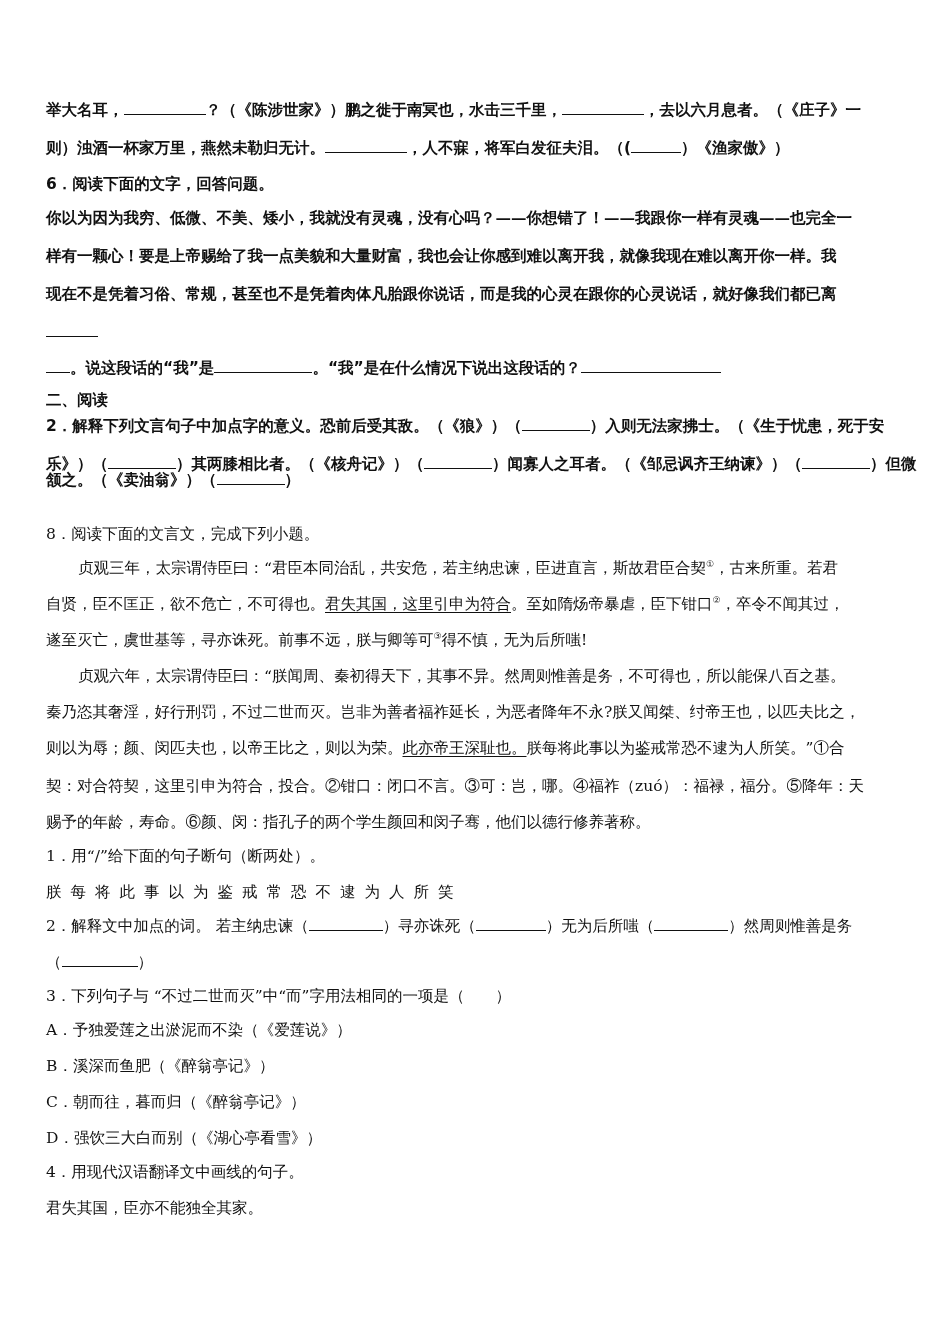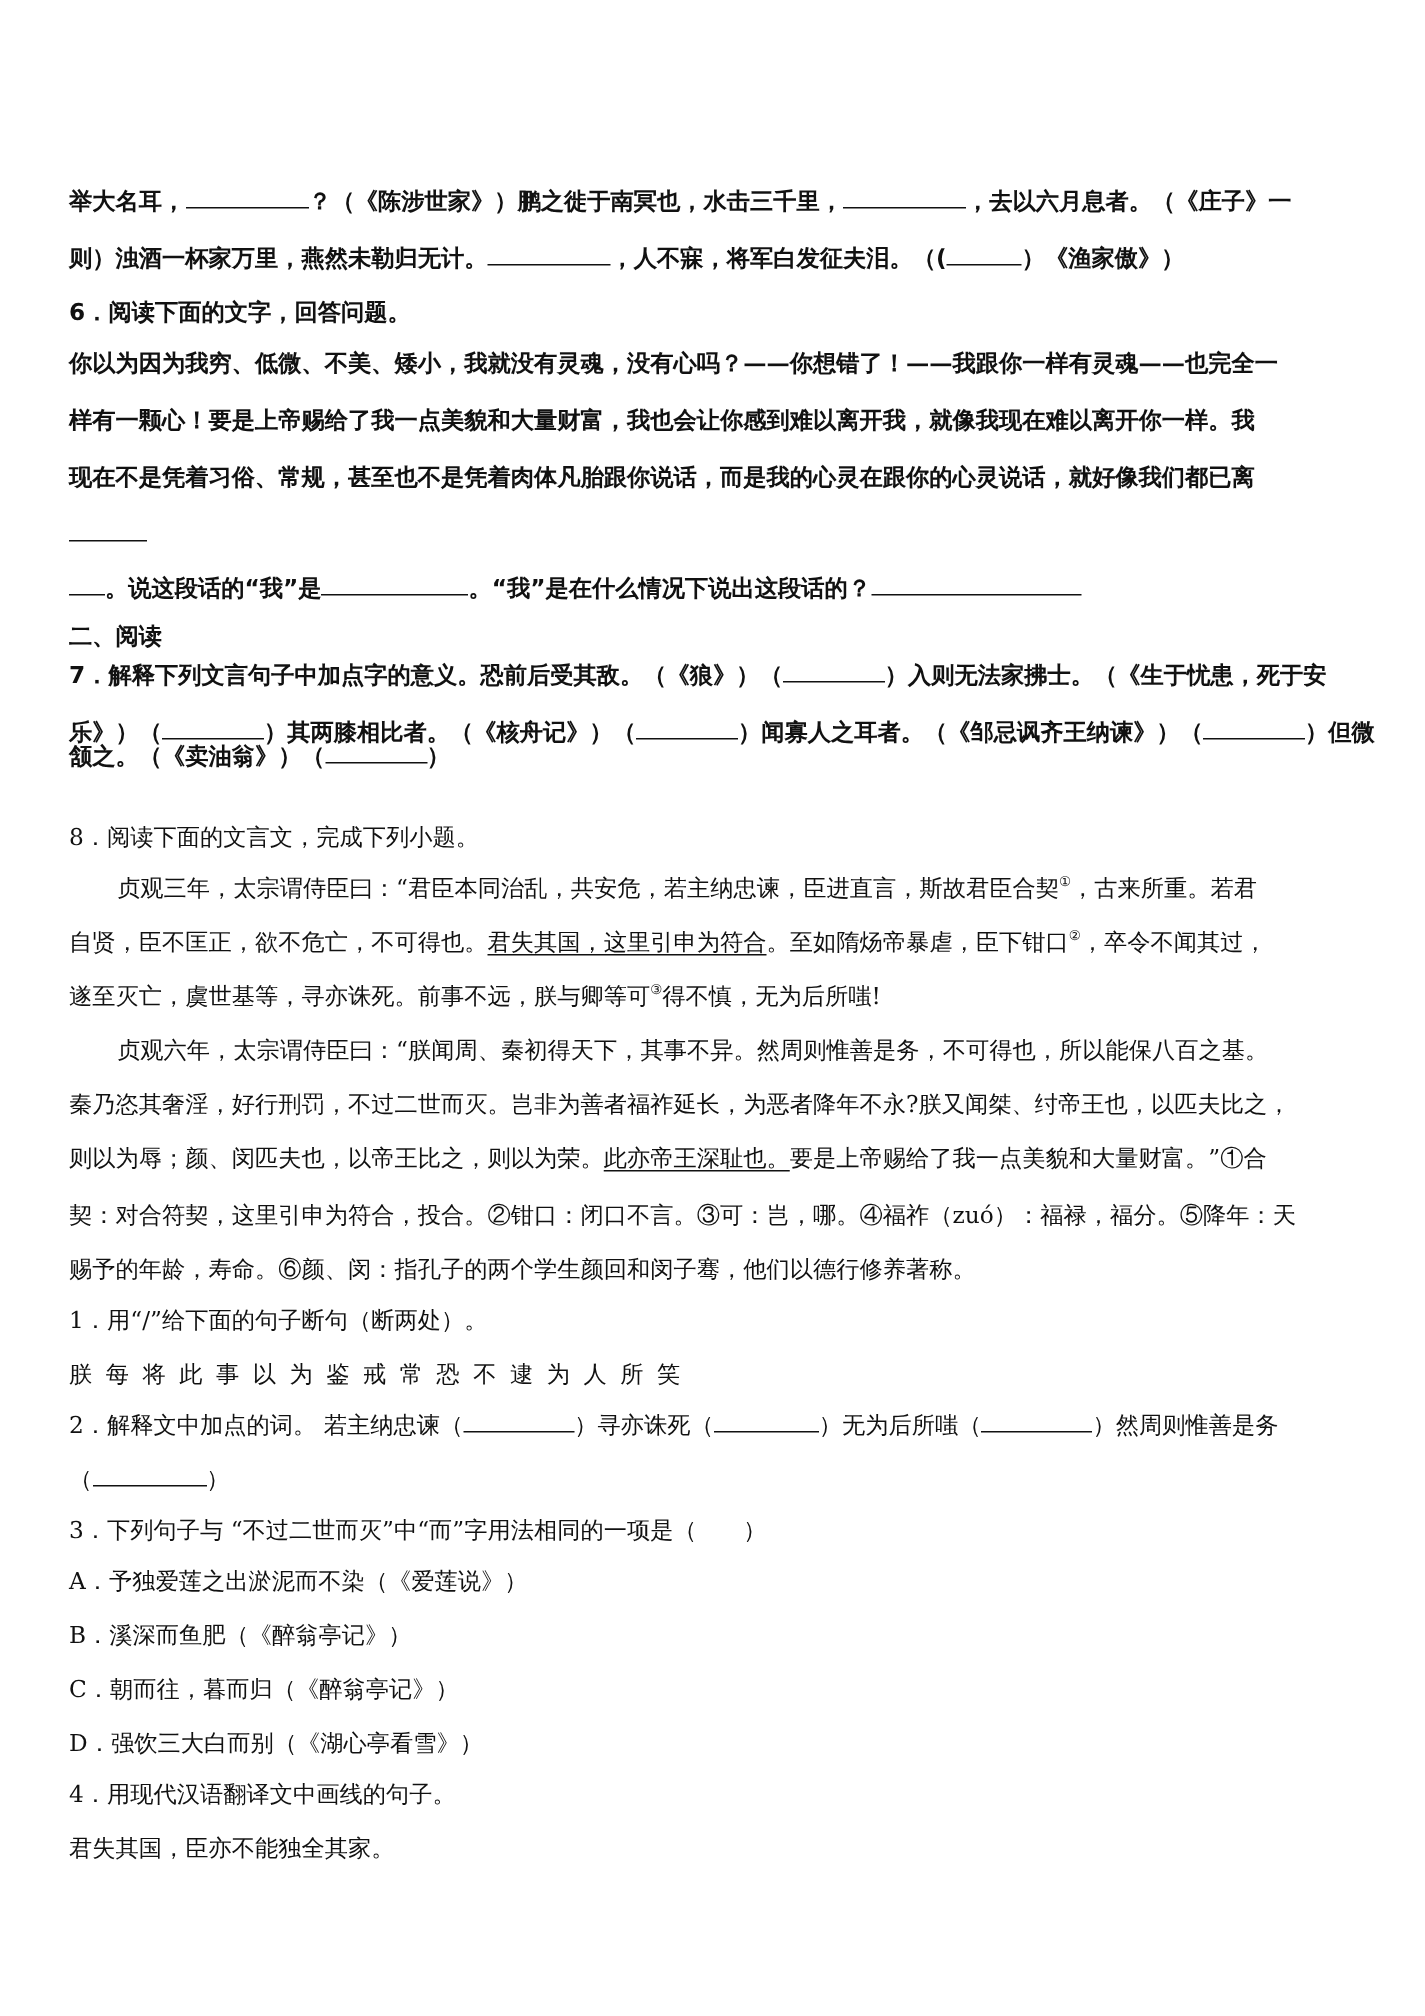--- a/index.html
+++ b/index.html
@@ -1,19 +1,19 @@
 <!DOCTYPE html>
 <html><head>
 <meta charset="utf-8">
 <style>
   html, body { margin: 0; padding: 0; background: #ffffff; }
   body { width: 950px; height: 1344px; position: relative; overflow: hidden;
          font-family: "DejaVu Serif", "Liberation Serif", serif; color: #111; }
   .page { position: absolute; left: 46px; top: 96px; width: 862px; }
-  .line { position: absolute; left: 0; white-space: nowrap; font-size: 15.5px; line-height: 20px; margin-top: 24px; }
+  .line { position: absolute; left: 0; white-space: nowrap; font-size: 15.5px; line-height: 20px; }
   .b { font-weight: bold; }
   .sans { font-family: "DejaVu Sans", "Liberation Sans", sans-serif; }
   .blank { display: inline-block; border-bottom: 1px solid #111; height: 14px; vertical-align: baseline; }
   .u { text-decoration: underline; text-underline-offset: 3px; }
   .spaced { letter-spacing: 9px; }
   .indent { padding-left: 32px; }
   sup { font-size: 9px; vertical-align: super; line-height: 0; }
 </style>
 </head>
 <body>
@@ -34,21 +34,21 @@
   <div class="line b" style="top:226px;">
     <span class="blank" style="width:52px;"></span>
   </div>
   <div class="line b sans" style="top:262px;">
     <span class="blank" style="width:24px;"></span><span>。说这段话的“我”是</span><span class="blank" style="width:98px;"></span><span>。“我”是在什么情况下说出这段话的？</span><span class="blank" style="width:140px;"></span>
   </div>
 
   <div class="line b sans" style="top:294px;">二、阅读</div>
 
   <div class="line b sans" style="top:320px;">
-    <span>7．解释下列文言句子中加点字的意义。恐前后受其敌。（《狼》）（</span><span class="blank" style="width:68px;"></span><span>）入则无法家拂士。（《生于忧患，死于安</span>
+    <span>2．解释下列文言句子中加点字的意义。恐前后受其敌。（《狼》）（</span><span class="blank" style="width:68px;"></span><span>）入则无法家拂士。（《生于忧患，死于安</span>
   </div>
   <div class="line b sans" style="top:358px;">
     <span>乐》）（</span><span class="blank" style="width:68px;"></span><span>）其两膝相比者。（《核舟记》）（</span><span class="blank" style="width:68px;"></span><span>）闻寡人之耳者。（《邹忌讽齐王纳谏》）（</span><span class="blank" style="width:68px;"></span><span>）但微</span>
   </div>
   <div class="line b sans" style="top:374px;">
     <span>颔之。（《卖油翁》）（</span><span class="blank" style="width:68px;"></span><span>）</span>
   </div>
 
   <div class="line" style="top:428px;">8．阅读下面的文言文，完成下列小题。</div>
   <div class="line indent" style="top:462px;">
@@ -56,21 +56,21 @@
   </div>
   <div class="line" style="top:498px;">
     <span>自贤，臣不匡正，欲不危亡，不可得也。</span><span class="u">君失其国，这里引申为符合</span><span>。至如隋炀帝暴虐，臣下钳口</span><sup>②</sup><span>，卒令不闻其过，</span>
   </div>
   <div class="line" style="top:534px;">
     <span>遂至灭亡，虞世基等，寻亦诛死。前事不远，朕与卿等可</span><sup>③</sup><span>得不慎，无为后所嗤!</span>
   </div>
   <div class="line indent" style="top:570px;">贞观六年，太宗谓侍臣曰：“朕闻周、秦初得天下，其事不异。然周则惟善是务，不可得也，所以能保八百之基。</div>
   <div class="line" style="top:606px;">秦乃恣其奢淫，好行刑罚，不过二世而灭。岂非为善者福祚延长，为恶者降年不永?朕又闻桀、纣帝王也，以匹夫比之，</div>
   <div class="line" style="top:642px;">
-    <span>则以为辱；颜、闵匹夫也，以帝王比之，则以为荣。</span><span class="u">此亦帝王深耻也。</span><span>要是上帝赐给了我一点美貌和大量财富。”①合</span>
+    <span>则以为辱；颜、闵匹夫也，以帝王比之，则以为荣。</span><span class="u">此亦帝王深耻也。</span><span>朕每将此事以为鉴戒常恐不逮为人所笑。”①合</span>
   </div>
   <div class="line" style="top:680px;">契：对合符契，这里引申为符合，投合。②钳口：闭口不言。③可：岂，哪。④福祚（zuó）：福禄，福分。⑤降年：天</div>
   <div class="line" style="top:716px;">赐予的年龄，寿命。⑥颜、闵：指孔子的两个学生颜回和闵子骞，他们以德行修养著称。</div>
 
   <div class="line" style="top:750px;">1．用“/”给下面的句子断句（断两处）。</div>
   <div class="line spaced" style="top:786px;">朕每将此事以为鉴戒常恐不逮为人所笑</div>
 
   <div class="line" style="top:820px;">
     <span>2．解释文中加点的词。 若主纳忠谏（</span><span class="blank" style="width:74px;"></span><span>）寻亦诛死（</span><span class="blank" style="width:70px;"></span><span>）无为后所嗤（</span><span class="blank" style="width:74px;"></span><span>）然周则惟善是务</span>
   </div>

